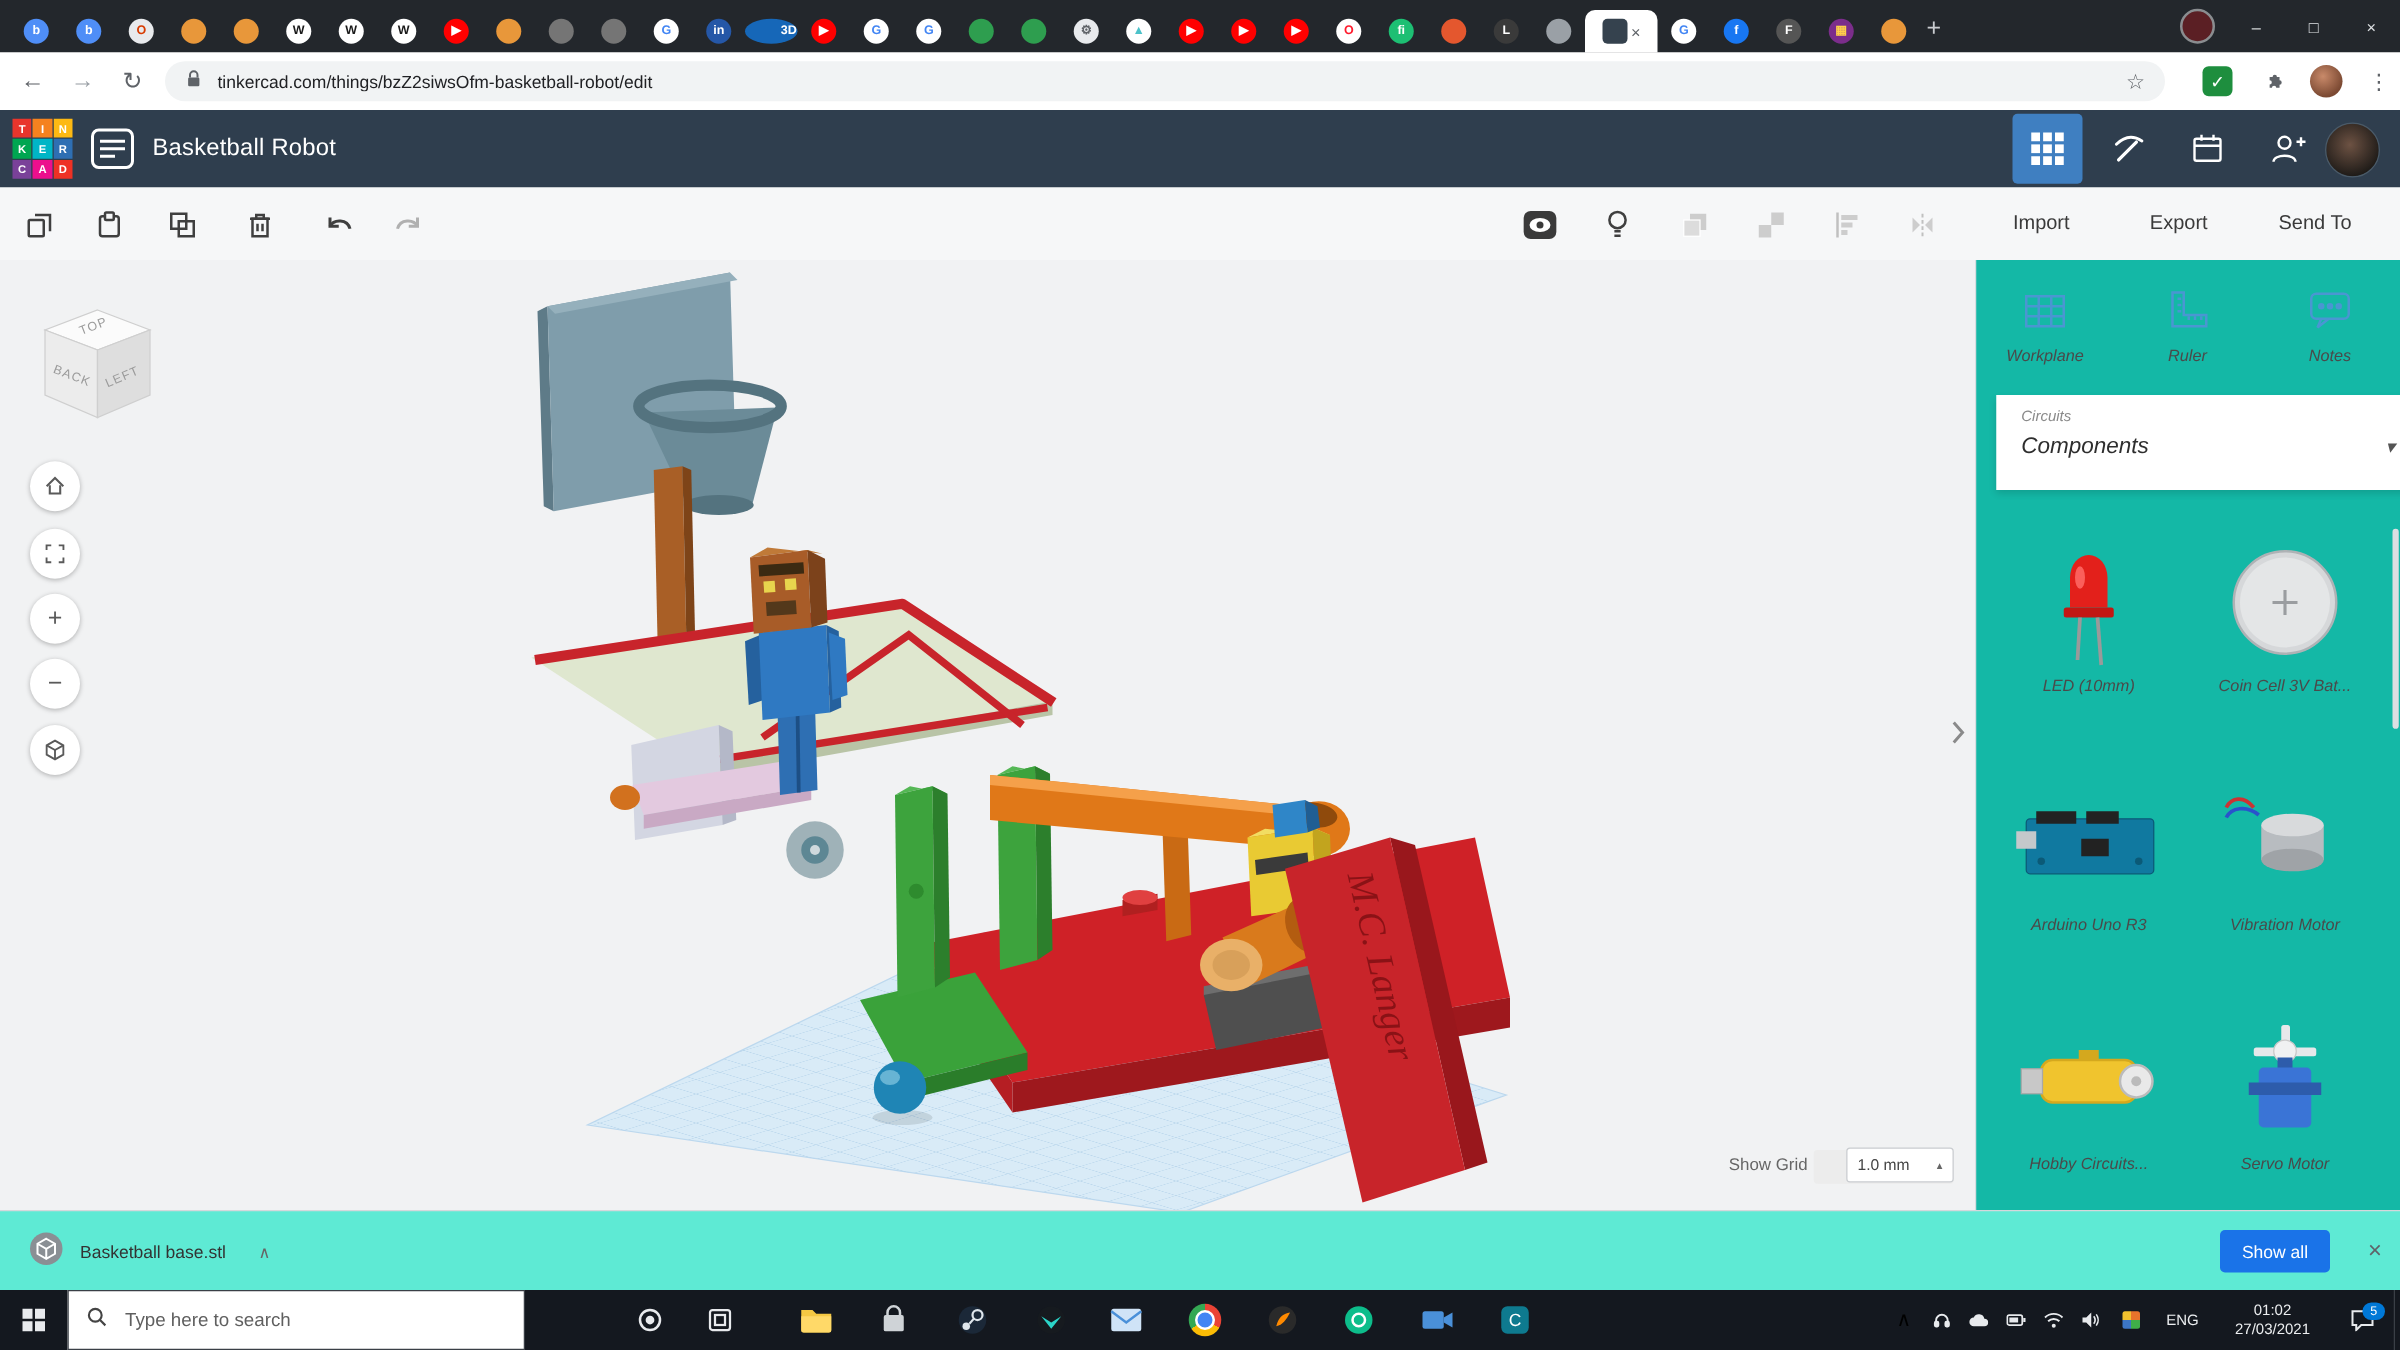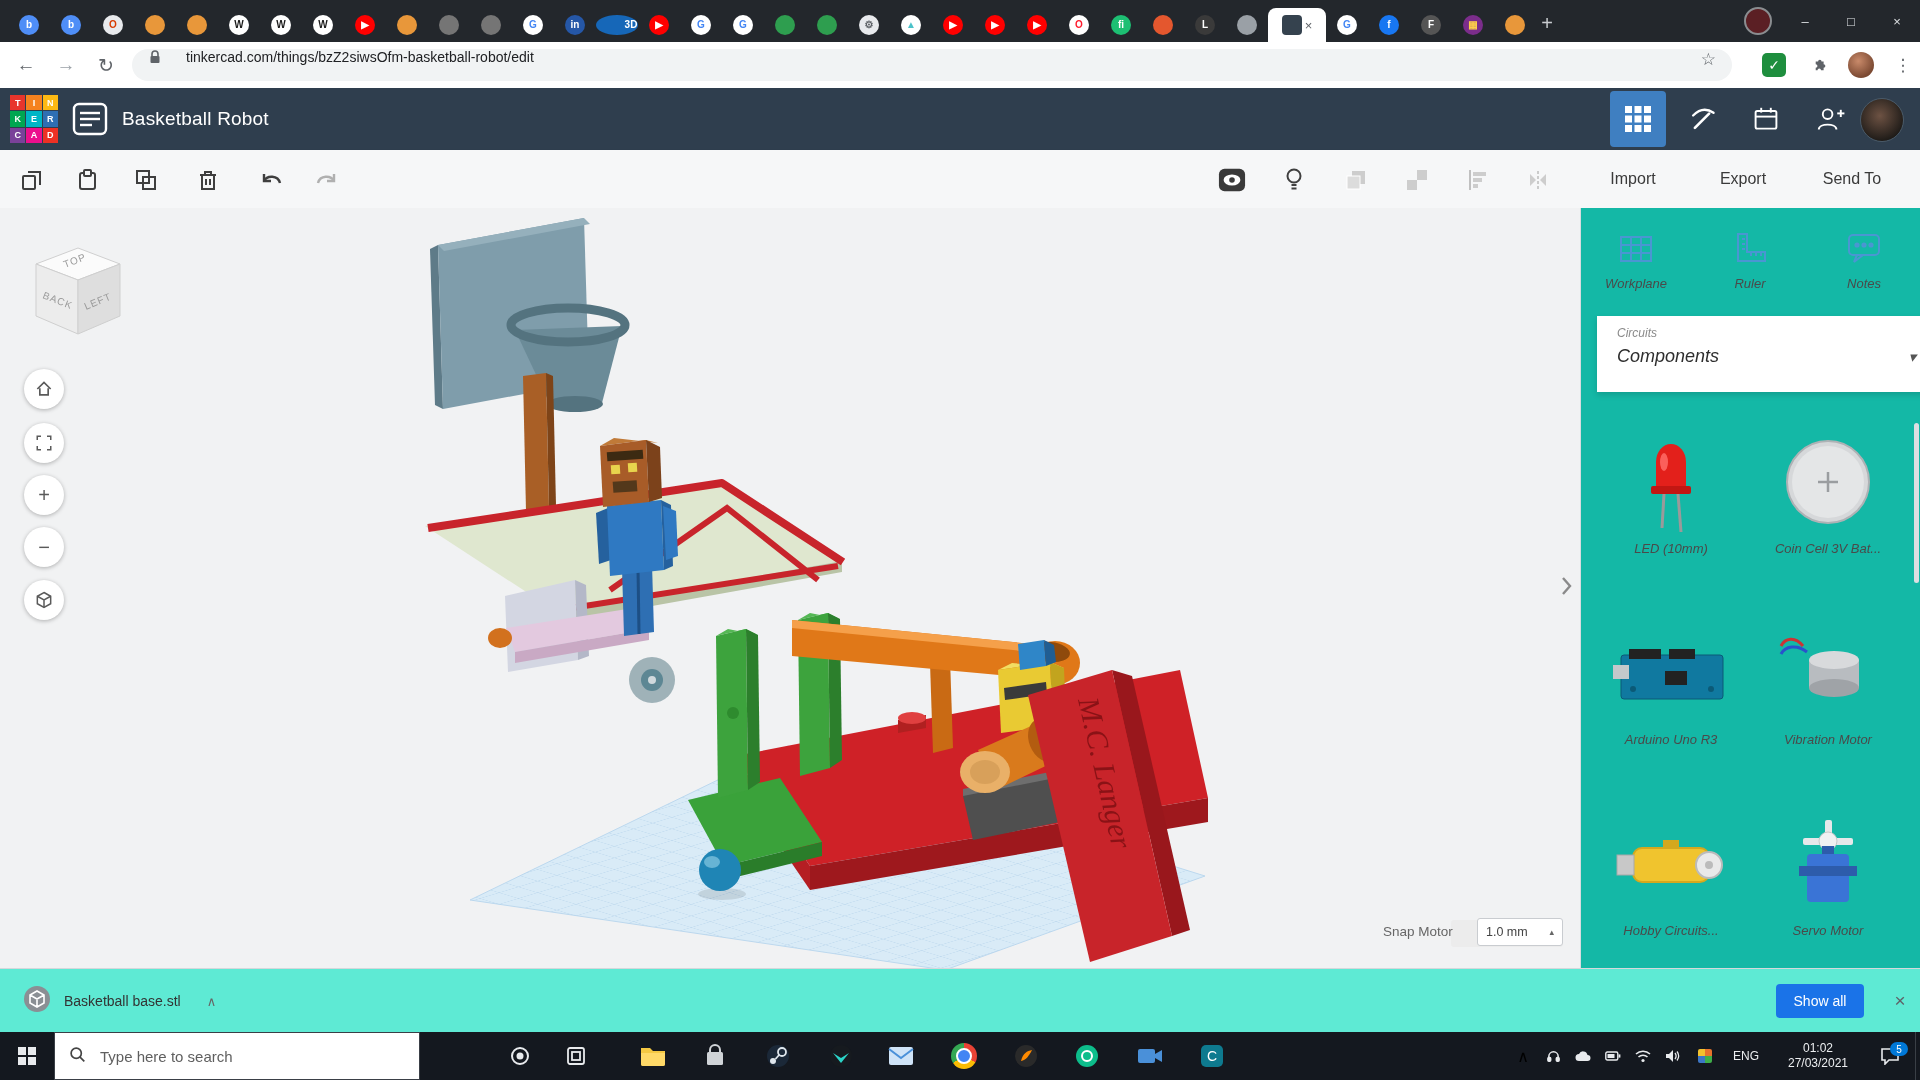--- a/index.html
+++ b/index.html
@@ -19,21 +19,21 @@
           display:flex;align-items:center;justify-content:center;border-radius:6px;}
   #winctl{position:absolute;right:0;top:0;height:42px;display:flex;align-items:center;}
   .winbtn{width:46px;height:42px;display:flex;align-items:center;justify-content:center;color:#dde0e3;font-size:13px;}
   #statuscircle{width:24px;height:24px;border-radius:50%;background:#5b1f24;border:2px solid #8a8d90;margin-right:10px;}
 
   
   #addrbar{position:absolute;left:0;top:42px;width:1920px;height:46px;background:#fff;border-bottom:1px solid #e3e5e8;}
   .navic{position:absolute;top:0;height:46px;width:36px;display:flex;align-items:center;justify-content:center;
          font-size:19px;color:#5f6368;}
   #omnibox{position:absolute;left:132px;top:7px;width:1600px;height:32px;border-radius:16px;background:#f1f3f4;
-           display:flex;align-items:flex-start;padding:0 16px;box-sizing:border-box;gap:24px;}
+           display:flex;align-items:center;padding:0 16px;box-sizing:border-box;gap:12px;}
   #urltext{font-size:14px;color:#202124;flex:1;white-space:nowrap;overflow:hidden;}
   #star{font-size:17px;color:#5f6368;}
   #extcheck{position:absolute;left:1762px;top:11px;width:24px;height:24px;background:#1e8e3e;border-radius:5px;
             color:#fff;font-size:14px;display:flex;align-items:center;justify-content:center;}
   #chromeavatar{position:absolute;left:1848px;top:10px;width:26px;height:26px;border-radius:50%;
             background:radial-gradient(circle at 40% 35%,#c98a6a,#7c4a33 70%);}
   #kebab{position:absolute;left:1890px;top:0;height:46px;width:26px;display:flex;align-items:center;justify-content:center;
          color:#5f6368;font-size:17px;}
 
   
@@ -551,21 +551,21 @@
     <div class="cbtn" style="top:267px;">+</div>
     <div class="cbtn" style="top:319px;">−</div>
     <div class="cbtn" style="top:372px;">
       <svg width="20" height="20" viewBox="0 0 24 24" fill="none" stroke="#5a5a5a" stroke-width="1.8">
           <path d="M12 3 L20 7.5 L20 16.5 L12 21 L4 16.5 L4 7.5 Z"></path>
           <path d="M4 7.5 L12 12 L20 7.5 M12 12 V21"></path>
         </svg>
     </div>
 
     <div id="editgrid">Edit Grid</div>
-    <div id="snaplabel">Snap Motor</div>
+    <div id="snaplabel">Show Grid</div>
     <div id="snapdrop">
       <span>1.0 mm</span>
       <span class="car">▴</span>
     </div>
 
     <div id="collapse">
       <svg width="12" height="22" viewBox="0 0 12 22">
           <polyline points="3,3 10,11 3,19" fill="none" stroke="#8a8a8a" stroke-width="2.4"></polyline>
         </svg>
     </div>

